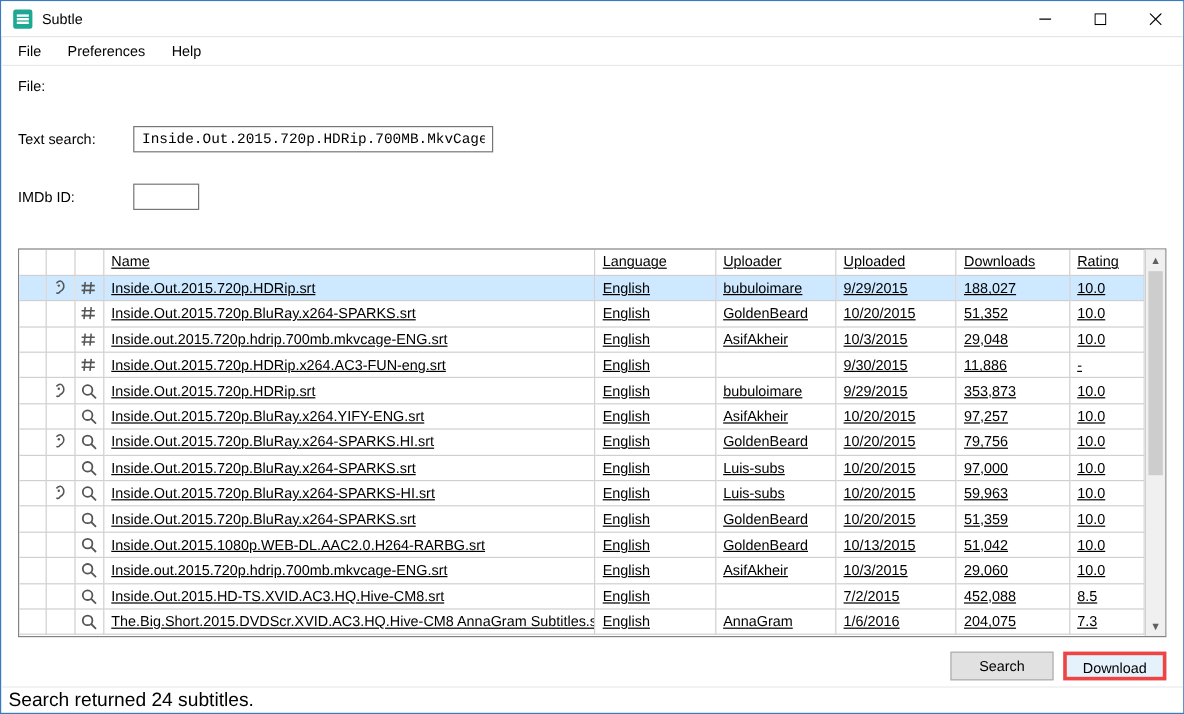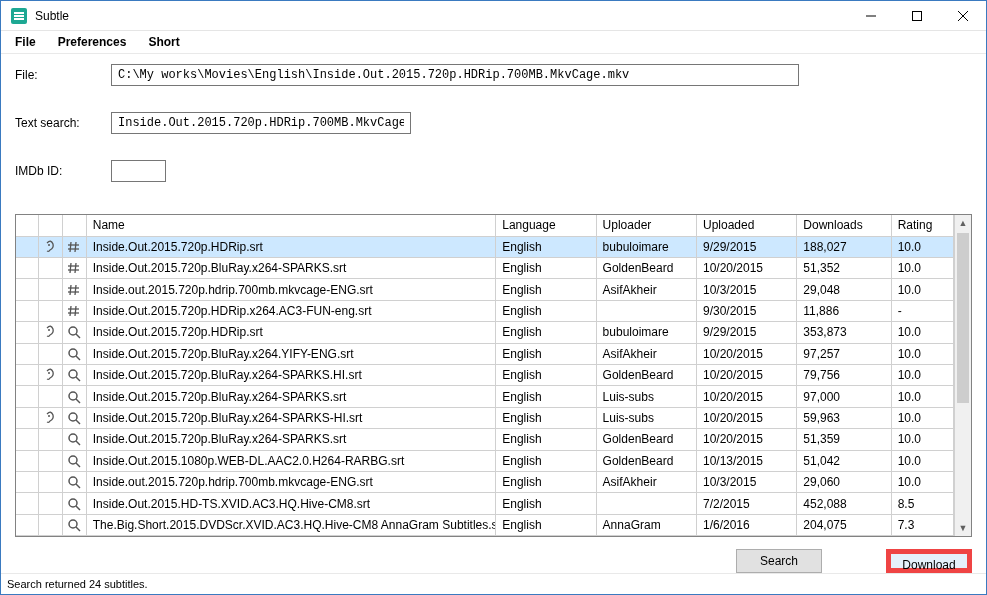--- a/index.html
+++ b/index.html
@@ -47,21 +47,21 @@
   }
   .winbtn svg { stroke: #000; fill: none; }
   .menubar {
     height: 24px;
     display: flex;
     align-items: center;
     padding: 0 4px;
     gap: 2px;
     border-bottom: 1px solid #e9e9e9;
   }
-  .menuitem { padding: 3px 10px; font-weight: bold; }
+  .menuitem { padding: 3px 10px; }
   .form-area {
     padding: 10px 14px 6px 14px;
   }
   .form-row {
     display: flex;
     align-items: center;
     margin-bottom: 26px;
   }
   .form-label {
     width: 96px;
@@ -81,20 +81,21 @@
   .fw-imdb { width: 55px; }
   .table-wrap {
     margin: 0 14px;
     border: 1px solid #828282;
     height: 324px;
     display: flex;
   }
   .table-scroll {
     flex: 1;
     overflow: hidden;
+    text-decoration: underline;
   }
   table {
     border-collapse: collapse;
     width: 100%;
     table-layout: fixed;
   }
   th, td {
     border: 1px solid #d0d0d0;
     padding: 0 6px;
     height: 21.4px;
@@ -134,42 +135,41 @@
   .vscroll .arrow.up { top: 0; }
   .vscroll .arrow.down { bottom: 0; }
   .vscroll .thumb {
     position: absolute; left: 2px; right: 2px;
     top: 18px; height: 170px;
     background: #cdcdcd;
   }
   .button-row {
     display: flex;
     justify-content: flex-end;
-    gap: 24px;
+    gap: 8px;
     padding: 12px 14px 0 14px;
   }
   .btn {
     width: 86px;
     height: 24px;
     border: 1px solid #adadad;
     background: #e1e1e1;
     font-size: 12px;
     text-align: center;
     line-height: 22px;
   }
   .btn.primary {
-    border: 5px solid #ef4444;
+    border: 3px solid #ef4444;
     background: #e5f1fb;
-    margin-left: 40px;
   }
   .statusbar {
     margin-top: auto;
     height: 22px;
     padding: 0 6px;
-    font-size: 11px;
+    font-size: 16px;
     display: flex;
     align-items: center;
     border-top: 1px solid #e9e9e9;
   }
 </style>
 </head>
 <body>
 
 <div class="titlebar">
   <div class="app-icon"></div>
@@ -189,27 +189,26 @@
     <svg width="10" height="10">
         <line x1="0" y1="0" x2="10" y2="10" stroke-width="1"></line>
         <line x1="10" y1="0" x2="0" y2="10" stroke-width="1"></line>
       </svg>
   </div>
 </div>
 
 <div class="menubar">
   <div class="menuitem">File</div>
   <div class="menuitem">Preferences</div>
-  <div class="menuitem">Short</div>
+  <div class="menuitem">Help</div>
 </div>
 
 <div class="form-area">
   <div class="form-row">
     <div class="form-label">File:</div>
-    <input class="form-input fw-wide" value="C:\My works\Movies\English\Inside.Out.2015.720p.HDRip.700MB.MkvCage.mkv" style="">
   </div>
   <div class="form-row">
     <div class="form-label">Text search:</div>
     <input class="form-input fw-search" value="Inside.Out.2015.720p.HDRip.700MB.MkvCage" style="">
   </div>
   <div class="form-row">
     <div class="form-label">IMDb ID:</div>
     <input class="form-input fw-imdb" value="" style="">
   </div>
 </div>

